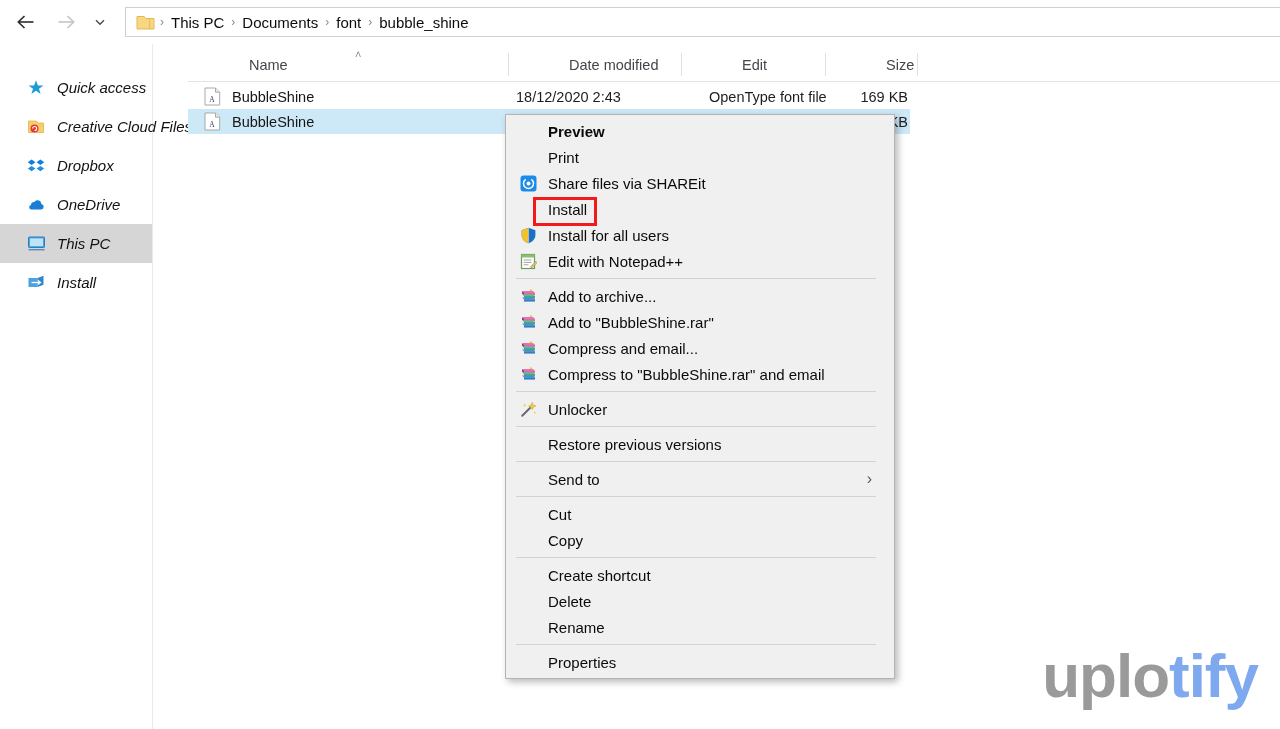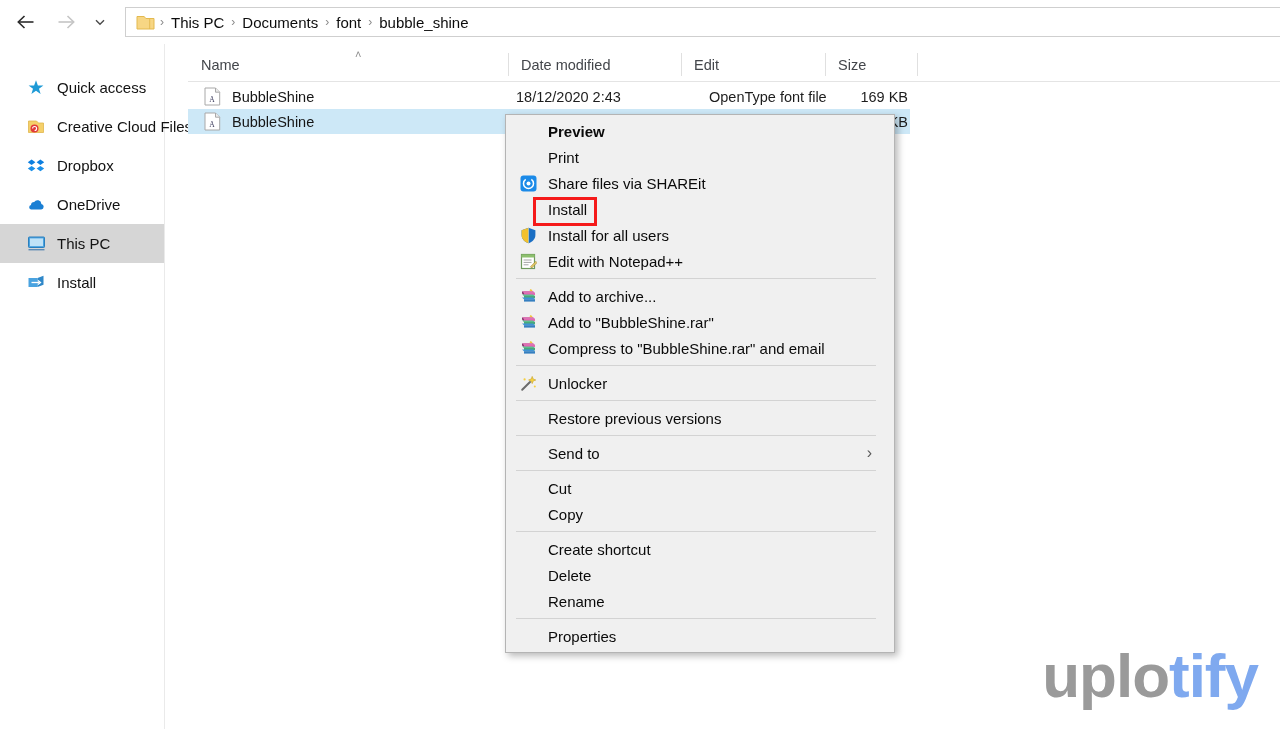--- a/index.html
+++ b/index.html
@@ -71,26 +71,27 @@
     font-size: 12px;
     padding: 0 1px;
     user-select: none;
   }
 
   
   #sidebar {
     position: absolute;
     left: 0;
     top: 44px;
-    width: 165px;
+    width: 153px;
     height: 685px;
     background: #ffffff;
     border-right: 1px solid #eaeaea;
     box-sizing: border-box;
     padding-top: 24px;
+    font-style: italic;
   }
   .side-item {
     height: 39px;
     display: flex;
     align-items: center;
     padding-left: 26px;
     box-sizing: border-box;
   }
   .side-item.selected { background: #d6d6d6; }
   .side-icon {
@@ -121,20 +122,21 @@
   .col-head {
     position: absolute;
     top: 0;
     height: 33px;
     display: flex;
     align-items: center;
     font-size: 14.5px;
     color: #43464b;
     box-sizing: border-box;
     padding-left: 13px;
+    margin-left: 48px;
   }
   .col-divider {
     position: absolute;
     top: 5px;
     width: 1px;
     height: 23px;
     background: #e0e0e0;
   }
   #sort-chevron {
     position: absolute;
@@ -508,34 +510,49 @@
         <path d="M2 6.4 h11 l2 1.6 h-11 Z" fill="#5abf8e"></path>
         <path d="M4 8 h11 v2.4 H4 Z" fill="#49a87a"></path>
         <path d="M2 9.6 h11 l2 1.6 h-11 Z" fill="#3f93d6"></path>
         <path d="M4 11.2 h11 v2.4 H4 Z" fill="#357fc0"></path>
         <path d="M10.5 1 l2 1.2 l-1 1.4 l-2 -1.2 Z" fill="#f0c43a"></path>
       </svg>
     </span>
     <span class="menu-label">Add to "BubbleShine.rar"</span>
   </div>
 
-
   <div class="menu-item">
     <span class="menu-icon">
       <svg width="17" height="17" viewBox="0 0 17 17">
         <path d="M2 3.2 h11 l2 1.6 h-11 Z" fill="#d44fa0"></path>
         <path d="M2 3.2 v2.4 l2 1.6 V4.8 Z" fill="#8e3470"></path>
         <path d="M4 4.8 h11 v2.4 H4 Z" fill="#e268b4"></path>
         <path d="M2 6.4 h11 l2 1.6 h-11 Z" fill="#5abf8e"></path>
         <path d="M4 8 h11 v2.4 H4 Z" fill="#49a87a"></path>
         <path d="M2 9.6 h11 l2 1.6 h-11 Z" fill="#3f93d6"></path>
         <path d="M4 11.2 h11 v2.4 H4 Z" fill="#357fc0"></path>
         <path d="M10.5 1 l2 1.2 l-1 1.4 l-2 -1.2 Z" fill="#f0c43a"></path>
       </svg>
     </span>
+    <span class="menu-label">Compress and email...</span>
+  </div>
+
+  <div class="menu-item">
+    <span class="menu-icon">
+      <svg width="17" height="17" viewBox="0 0 17 17">
+        <path d="M2 3.2 h11 l2 1.6 h-11 Z" fill="#d44fa0"></path>
+        <path d="M2 3.2 v2.4 l2 1.6 V4.8 Z" fill="#8e3470"></path>
+        <path d="M4 4.8 h11 v2.4 H4 Z" fill="#e268b4"></path>
+        <path d="M2 6.4 h11 l2 1.6 h-11 Z" fill="#5abf8e"></path>
+        <path d="M4 8 h11 v2.4 H4 Z" fill="#49a87a"></path>
+        <path d="M2 9.6 h11 l2 1.6 h-11 Z" fill="#3f93d6"></path>
+        <path d="M4 11.2 h11 v2.4 H4 Z" fill="#357fc0"></path>
+        <path d="M10.5 1 l2 1.2 l-1 1.4 l-2 -1.2 Z" fill="#f0c43a"></path>
+      </svg>
+    </span>
     <span class="menu-label">Compress to "BubbleShine.rar" and email</span>
   </div>
 
   <div class="menu-sep"></div>
 
   <div class="menu-item">
     <span class="menu-icon">
       <svg width="17" height="17" viewBox="0 0 17 17">
         <line x1="2.2" y1="14.8" x2="10" y2="7" stroke="#6b6b6b" stroke-width="2" stroke-linecap="round"></line>
         <path d="M12.2 1.4 l1 2.6 l2.6 1 l-2.6 1 l-1 2.6 l-1 -2.6 l-2.6 -1 l2.6 -1 Z" fill="#f5cf3f" stroke="#c7a323" stroke-width="0.6"></path>

